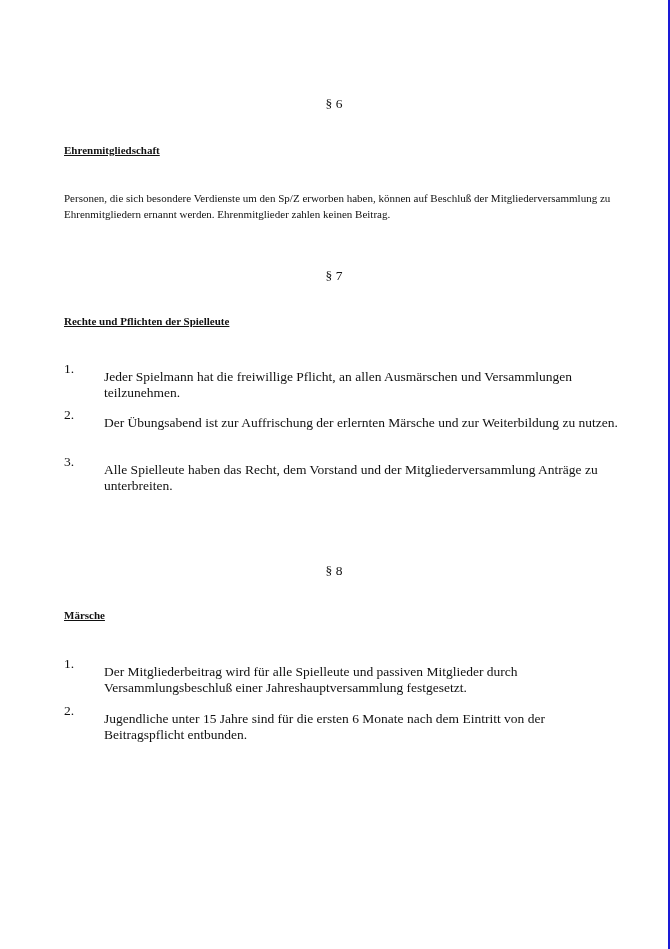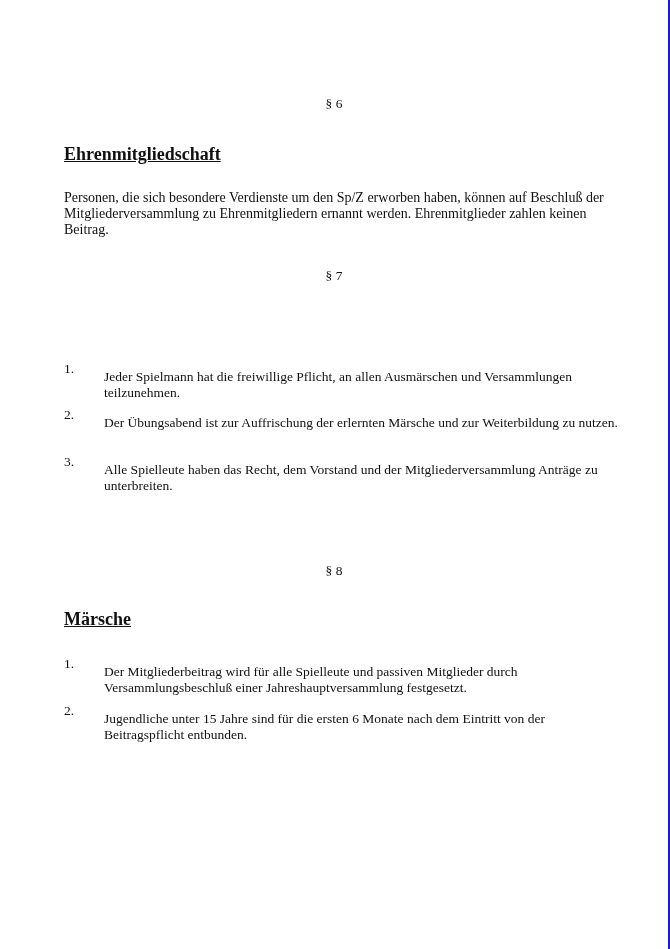--- a/index.html
+++ b/index.html
@@ -3,36 +3,37 @@
 <meta charset="utf-8">
 <style>
   html, body { margin: 0; padding: 0; }
   body {
     width: 670px; height: 949px; background: #ffffff; position: relative; overflow: hidden;
     font-family: "Liberation Serif", "DejaVu Serif", serif; color: #111111;
   }
   .right-edge { position: absolute; top: 0; right: 0; width: 2px; height: 949px; background: #1a1ad6; }
   .page { position: absolute; left: 0; top: 0; width: 668px; height: 949px; }
   .para-num { position: absolute; left: 0; width: 668px; text-align: center; font-size: 13.5px; }
-  .heading { position: absolute; left: 64px; font-weight: bold; text-decoration: underline; font-size: 18px; }
-  .body-text { position: absolute; left: 64px; width: 560px; font-size: 14px; line-height: 16px; }
+  .heading { position: absolute; left: 64px; font-weight: bold; text-decoration: underline; font-size: 11px; }
+  .body-text { position: absolute; left: 64px; width: 560px; font-size: 11px; line-height: 16px; }
   .item { position: absolute; left: 64px; width: 560px; font-size: 13.5px; line-height: 16px; }
   .item .num { position: absolute; left: 0; top: 0; }
   .item .txt { position: absolute; left: 40px; top: 8px; width: 520px; }
 </style>
 </head>
 <body>
 
 <div class="page">
 
   <div class="para-num" style="top:96px">§ 6</div>
   <div class="heading" style="top:144px">Ehrenmitgliedschaft</div>
   <div class="body-text" style="top:190px">Personen, die sich besondere Verdienste um den Sp/Z erworben haben, können auf Beschluß der Mitgliederversammlung zu Ehrenmitgliedern ernannt werden. Ehrenmitglieder zahlen keinen Beitrag.</div>
 
   <div class="para-num" style="top:268px">§ 7</div>
+  <div class="heading" style="top:315px">Rechte und Pflichten der Spielleute</div>
 
   <div class="item" style="top:361px">
     <span class="num">1.</span>
     <span class="txt">Jeder Spielmann hat die freiwillige Pflicht, an allen Ausmärschen und Versammlungen teilzunehmen.</span>
   </div>
   <div class="item" style="top:407px">
     <span class="num">2.</span>
     <span class="txt">Der Übungsabend ist zur Auffrischung der erlernten Märsche und zur Weiterbildung zu nutzen.</span>
   </div>
   <div class="item" style="top:454px">

